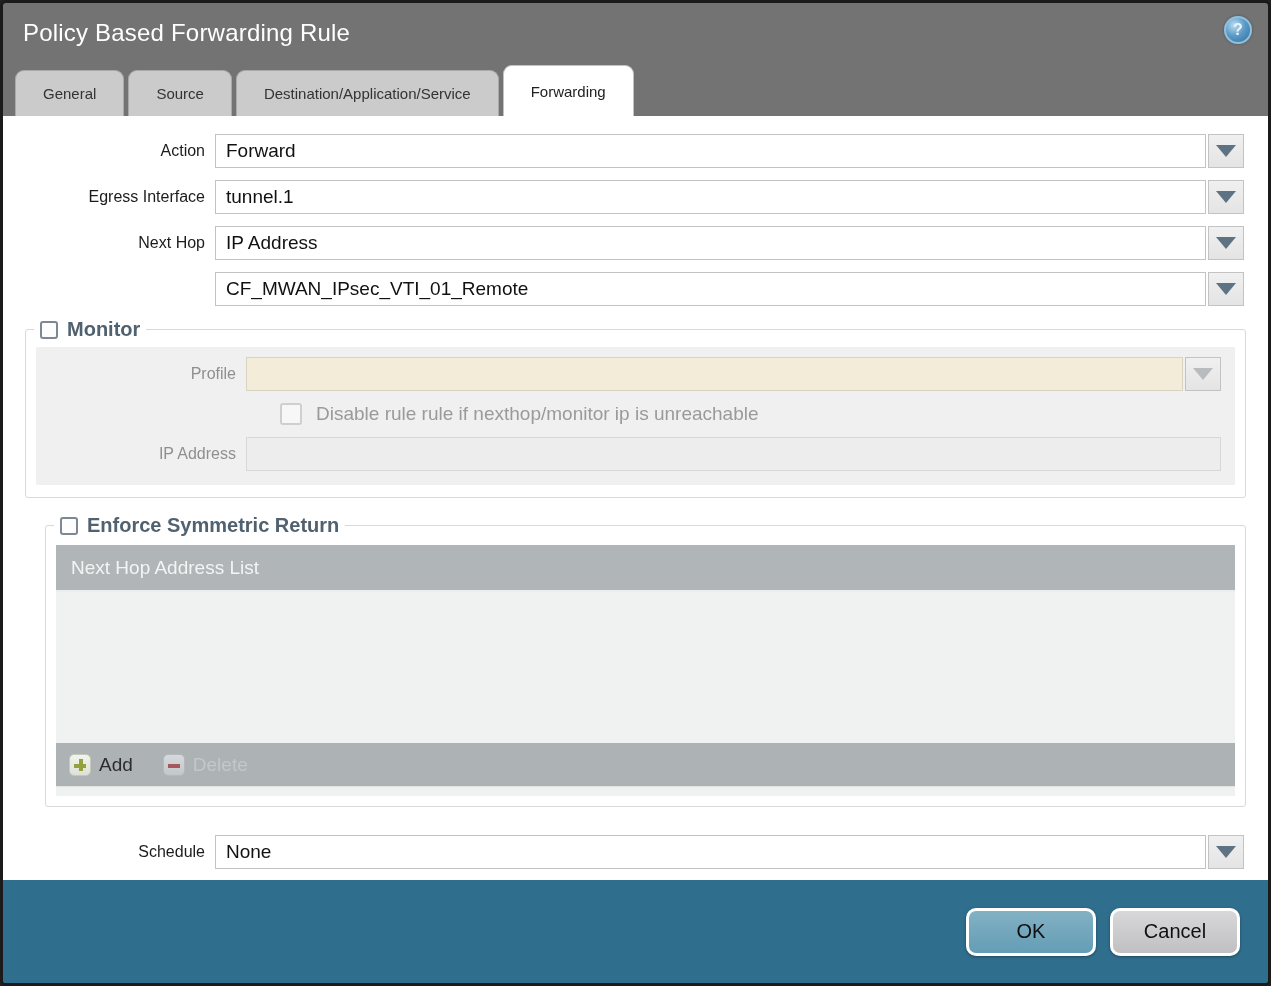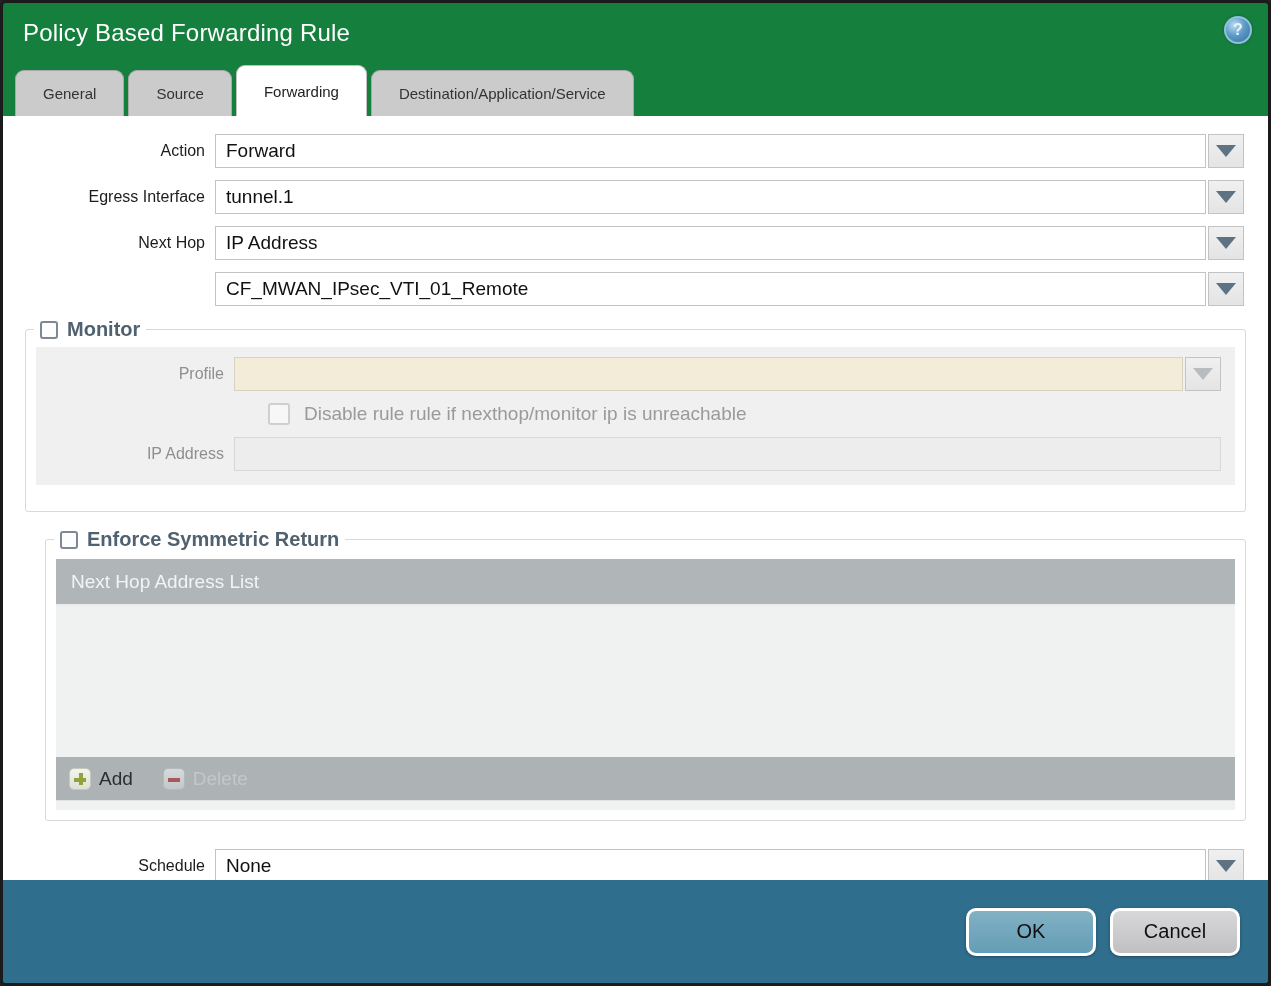--- a/index.html
+++ b/index.html
@@ -5,21 +5,21 @@
   * { box-sizing: border-box; margin: 0; padding: 0; }
   html, body { width: 1271px; height: 986px; }
   body { font-family: "Liberation Sans", sans-serif; background: #222; }
 
   .window {
     width: 1271px; height: 986px;
     border: 3px solid #1b1b1b;
     border-radius: 6px;
     display: flex; flex-direction: column;
     overflow: hidden;
-    background: #15803d;
+    background: #737373;
   }
 
   
   .titlebar {
     height: 60px; flex: 0 0 auto;
     display: flex; align-items: center;
     padding: 0 18px 0 20px;
     position: relative;
   }
   .titlebar .title {
@@ -115,22 +115,22 @@
     border: 2px solid #7e8895; border-radius: 3px;
     background: #fdfdfd; cursor: pointer;
   }
   .checkbox.disabled {
     border: 2px solid #cfcfcf; background: #f7f7f7; cursor: default;
     width: 22px; height: 22px;
   }
 
   .monitor-panel {
     background: #f0f0f0;
-    margin: 6px 10px 16px 10px;
-    padding: 10px 0 14px 0;
+    margin: 6px 10px 2px 10px;
+    padding: 10px 0 14px 12px;
   }
   .monitor-panel .frow { margin-right: 14px; margin-bottom: 0; }
   .monitor-panel .flabel { color: #8f8f8f; width: 198px; }
   .profile-input {
     background: #f2ecd9; border: 1px solid #d8d2c2;
   }
   .gray-input {
     background: #ededed; border: 1px solid #d7d7d7; color: #777;
   }
   .disable-row {
@@ -204,22 +204,22 @@
 <div class="window">
 
   <div class="titlebar">
     <span class="title">Policy Based Forwarding Rule</span>
     <span class="help-icon">?</span>
   </div>
 
   <div class="tabs">
     <div class="tab">General</div>
     <div class="tab">Source</div>
+    <div class="tab">Destination/Application/Service</div>
     <div class="tab active">Forwarding</div>
-    <div class="tab">Destination/Application/Service</div>
   </div>
 
   <div class="content">
 
     <div class="frow">
       <div class="flabel">Action</div>
       <div class="fieldwrap">
         <input class="tinput" readonly="" value="Forward" style="">
         <div class="ddbtn">
           <span class="arrow-down"></span>

